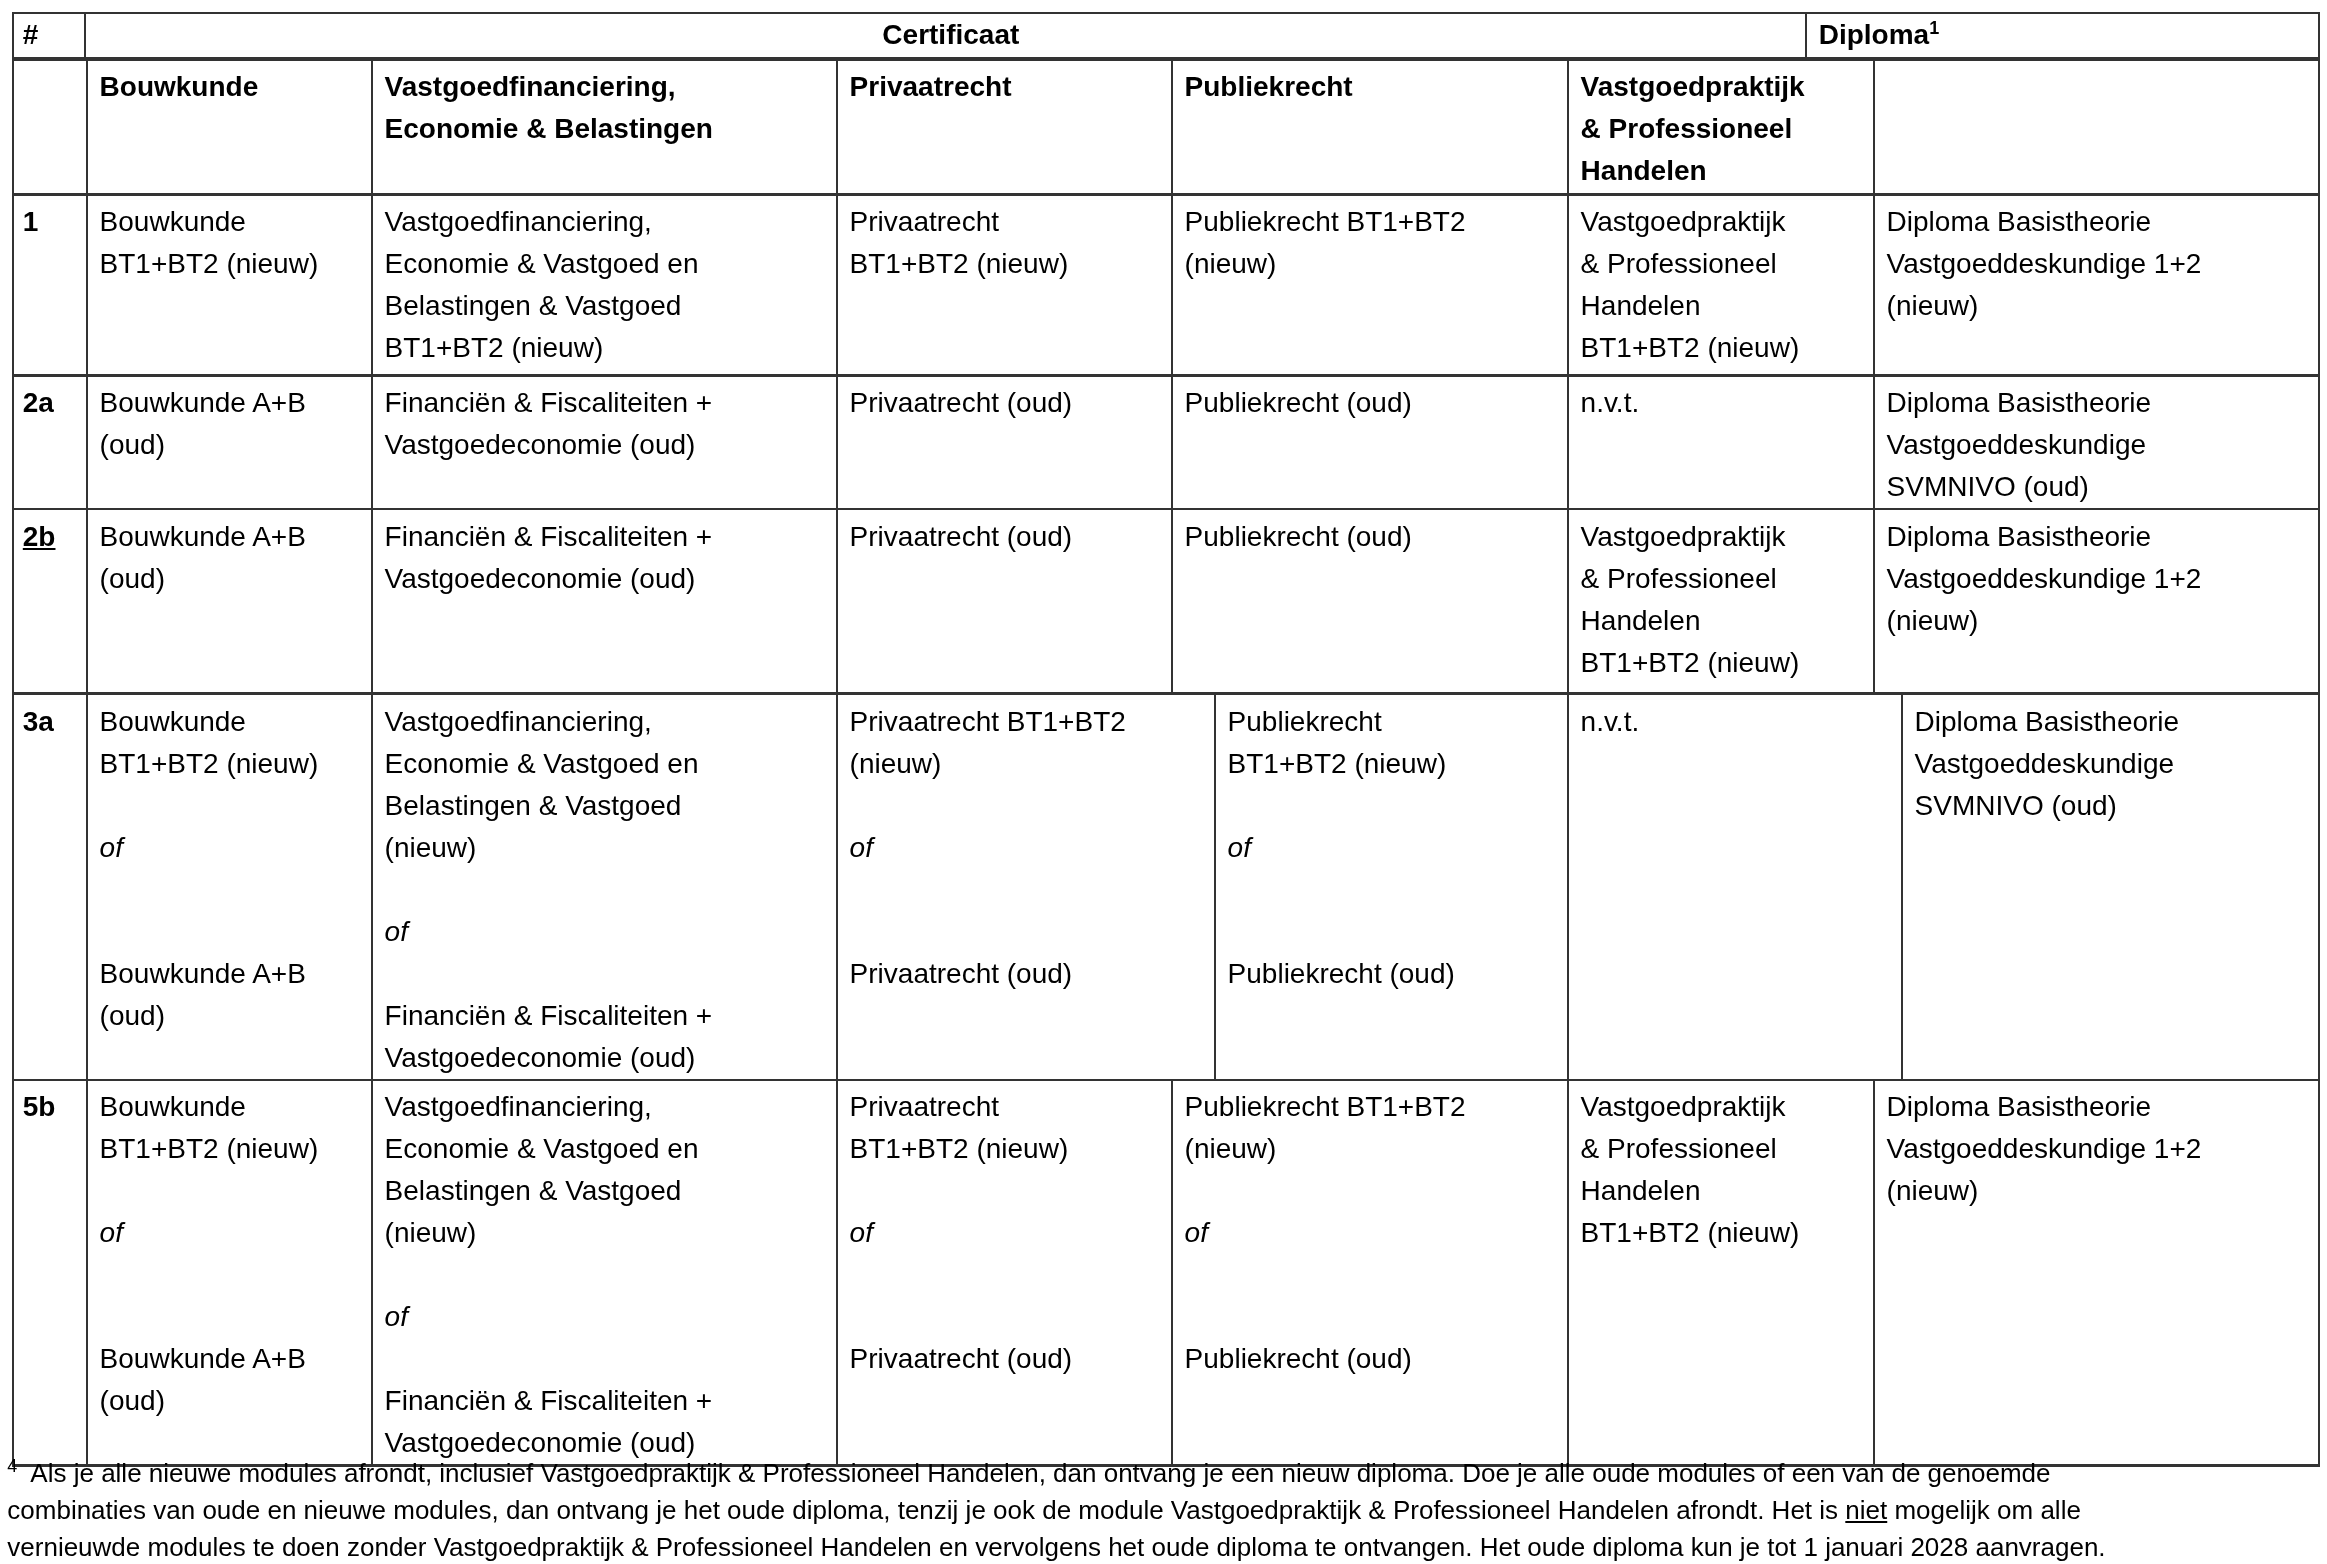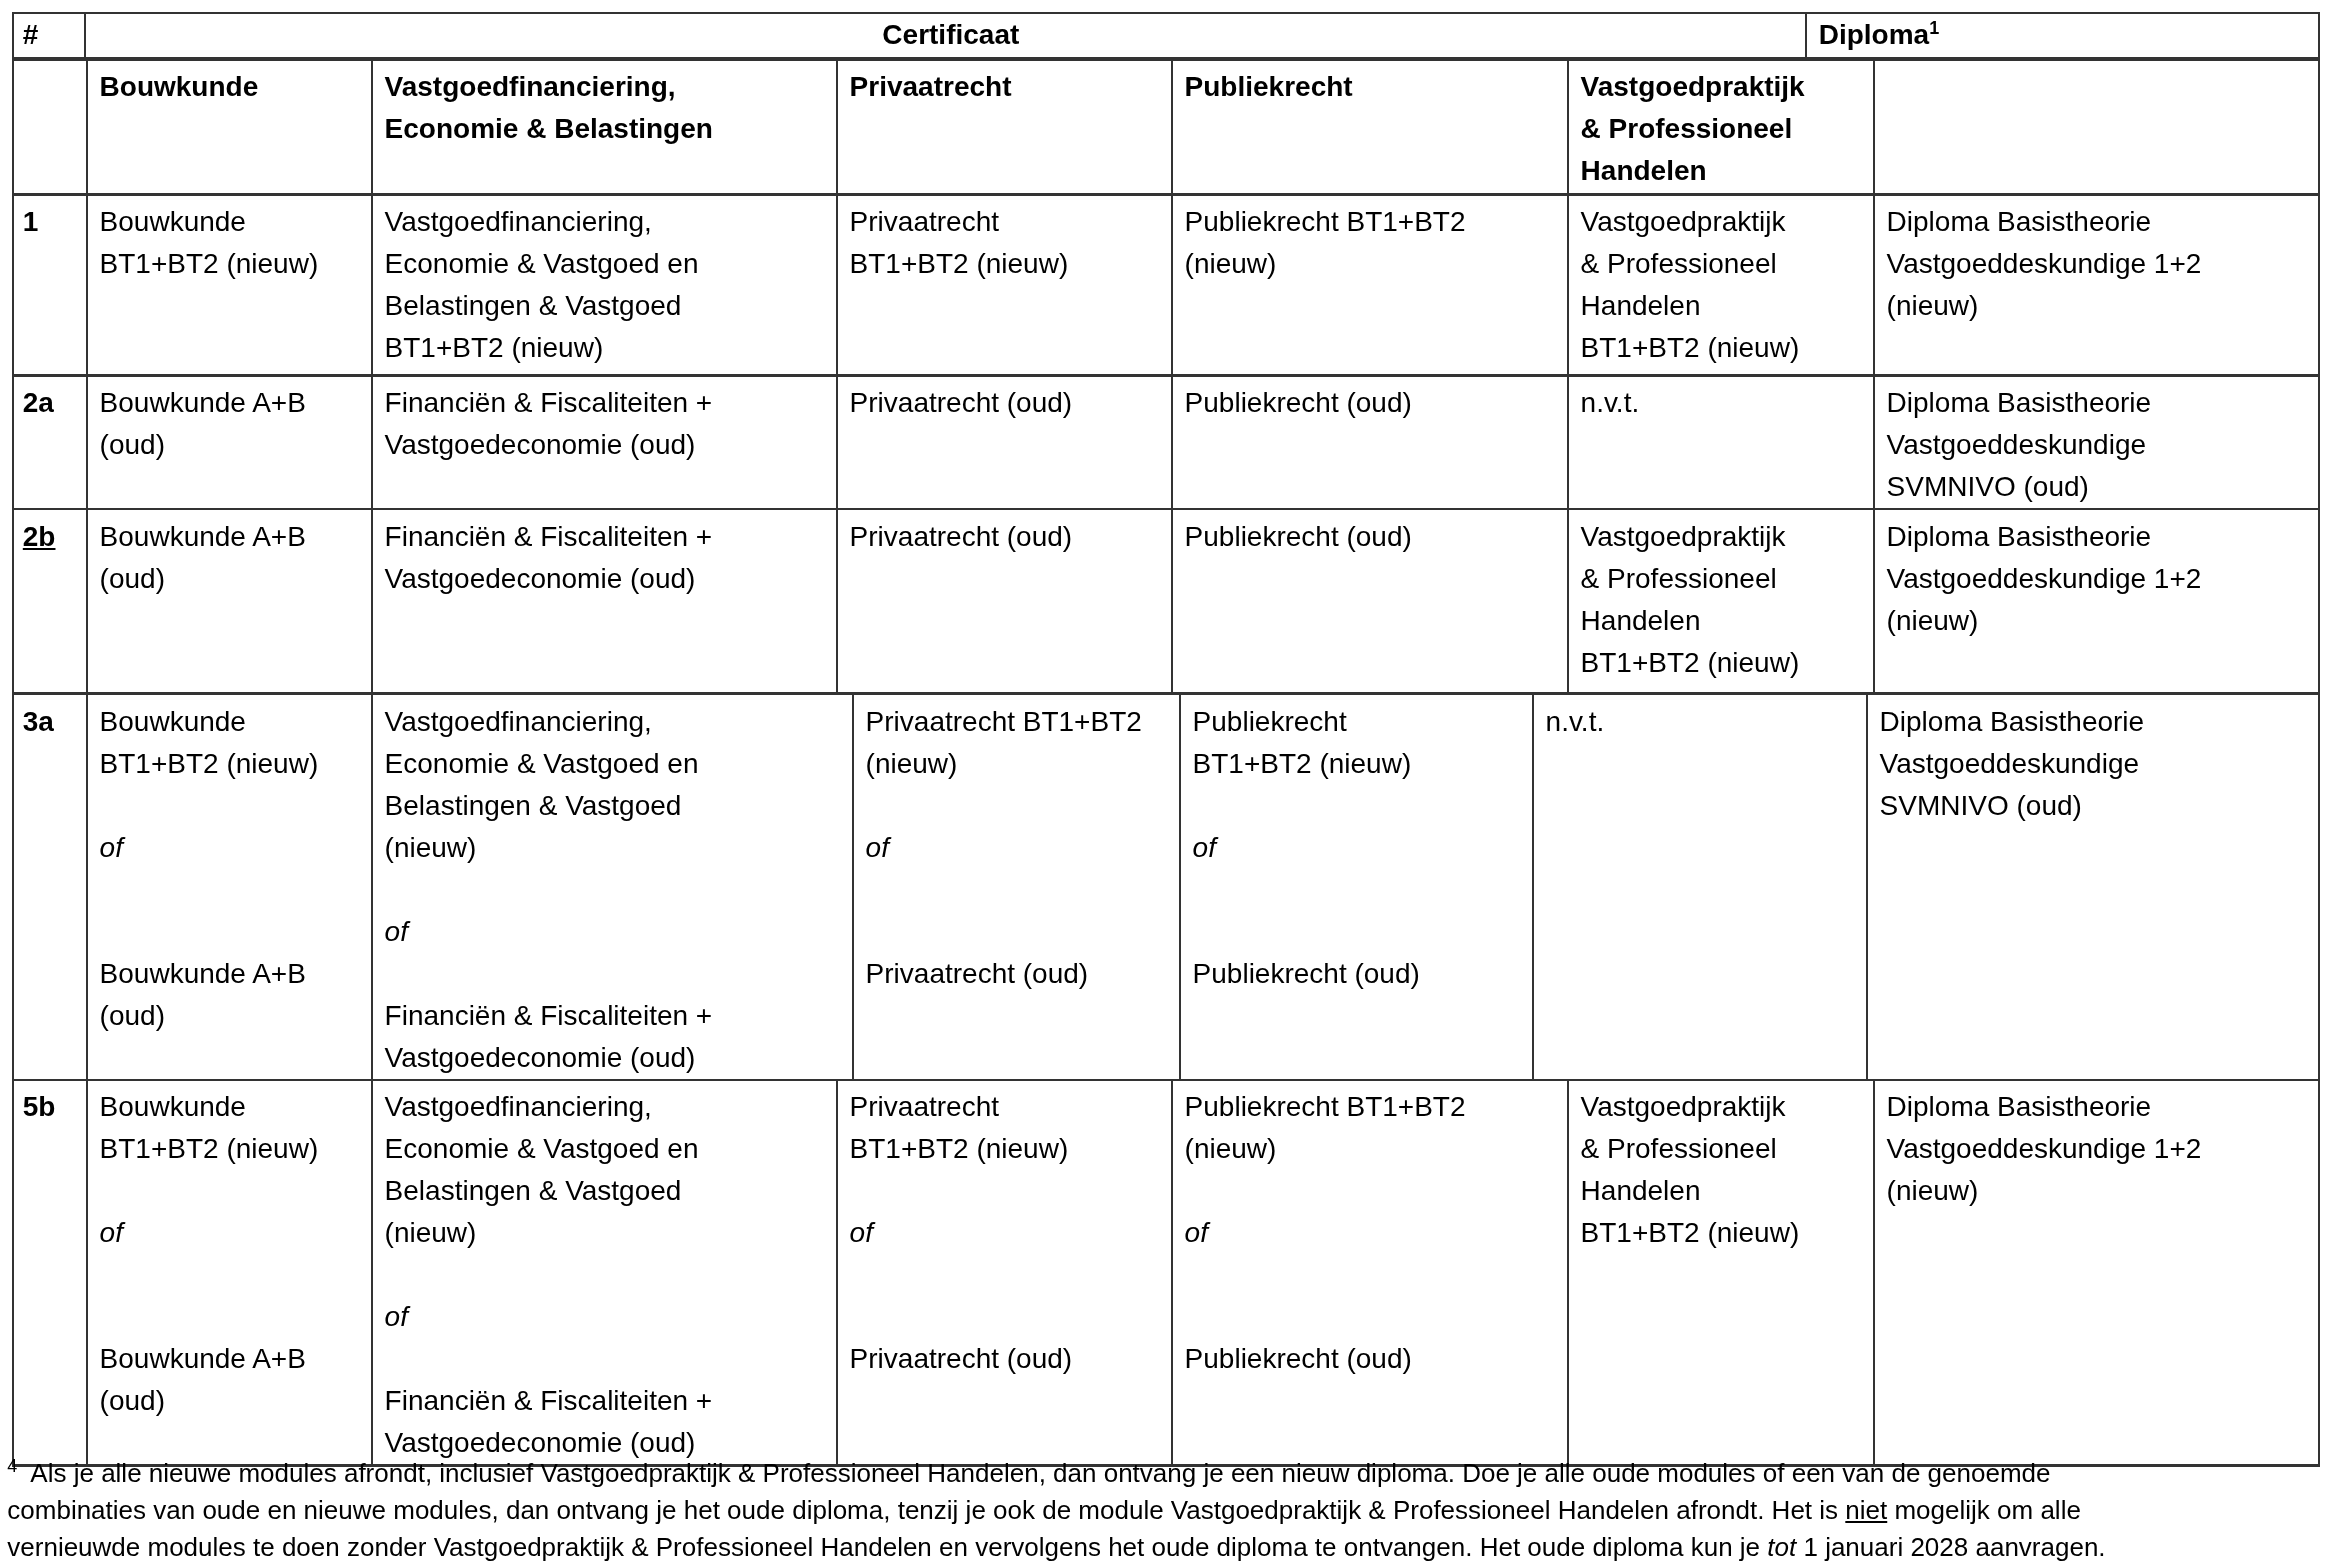--- a/index.html
+++ b/index.html
@@ -39,21 +39,21 @@
   .hrow1 .cert{text-align:center;}
   sup.s1{font-size:18px;vertical-align:super;line-height:0;}
   
   .footnote{
     position:absolute;left:7.3px;top:1455px;width:2314px;
     font-size:26px;line-height:37px;
   }
   .fn-line{white-space:pre;}
   .fn-sup{font-size:18px;vertical-align:super;line-height:0;}
   .fn-u{text-decoration:underline;}
-  .fn-i{font-style:italic;}
+  .fn-i{}
 </style>
 </head>
 <body>
 
 <div class="doc-table">
 
   <div class="row hrow1" style="min-height:43px;">
     <div class="cell num" style="width:72px;">
       <span>#</span>
     </div>
@@ -197,21 +197,21 @@
           <div class="ln">Vastgoedfinanciering,</div>
           <div class="ln">Economie &amp; Vastgoed en</div>
           <div class="ln">Belastingen &amp; Vastgoed</div>
           <div class="ln">(nieuw)</div>
           <div class="ln">&nbsp;</div>
           <div class="ln it">of</div>
           <div class="ln">&nbsp;</div>
           <div class="ln">Financiën &amp; Fiscaliteiten +</div>
           <div class="ln">Vastgoedeconomie (oud)</div>
         </div>
-        <div class="cell" style="width: 327px; margin-left: 16px;">
+        <div class="cell" style="width: 378px;">
           <div class="ln">Privaatrecht BT1+BT2</div>
           <div class="ln">(nieuw)</div>
           <div class="ln">&nbsp;</div>
           <div class="ln it">of</div>
           <div class="ln">&nbsp;</div>
           <div class="ln">&nbsp;</div>
           <div class="ln">Privaatrecht (oud)</div>
         </div>
         <div class="cell" style="width: 353px;">
           <div class="ln">Publiekrecht</div>

